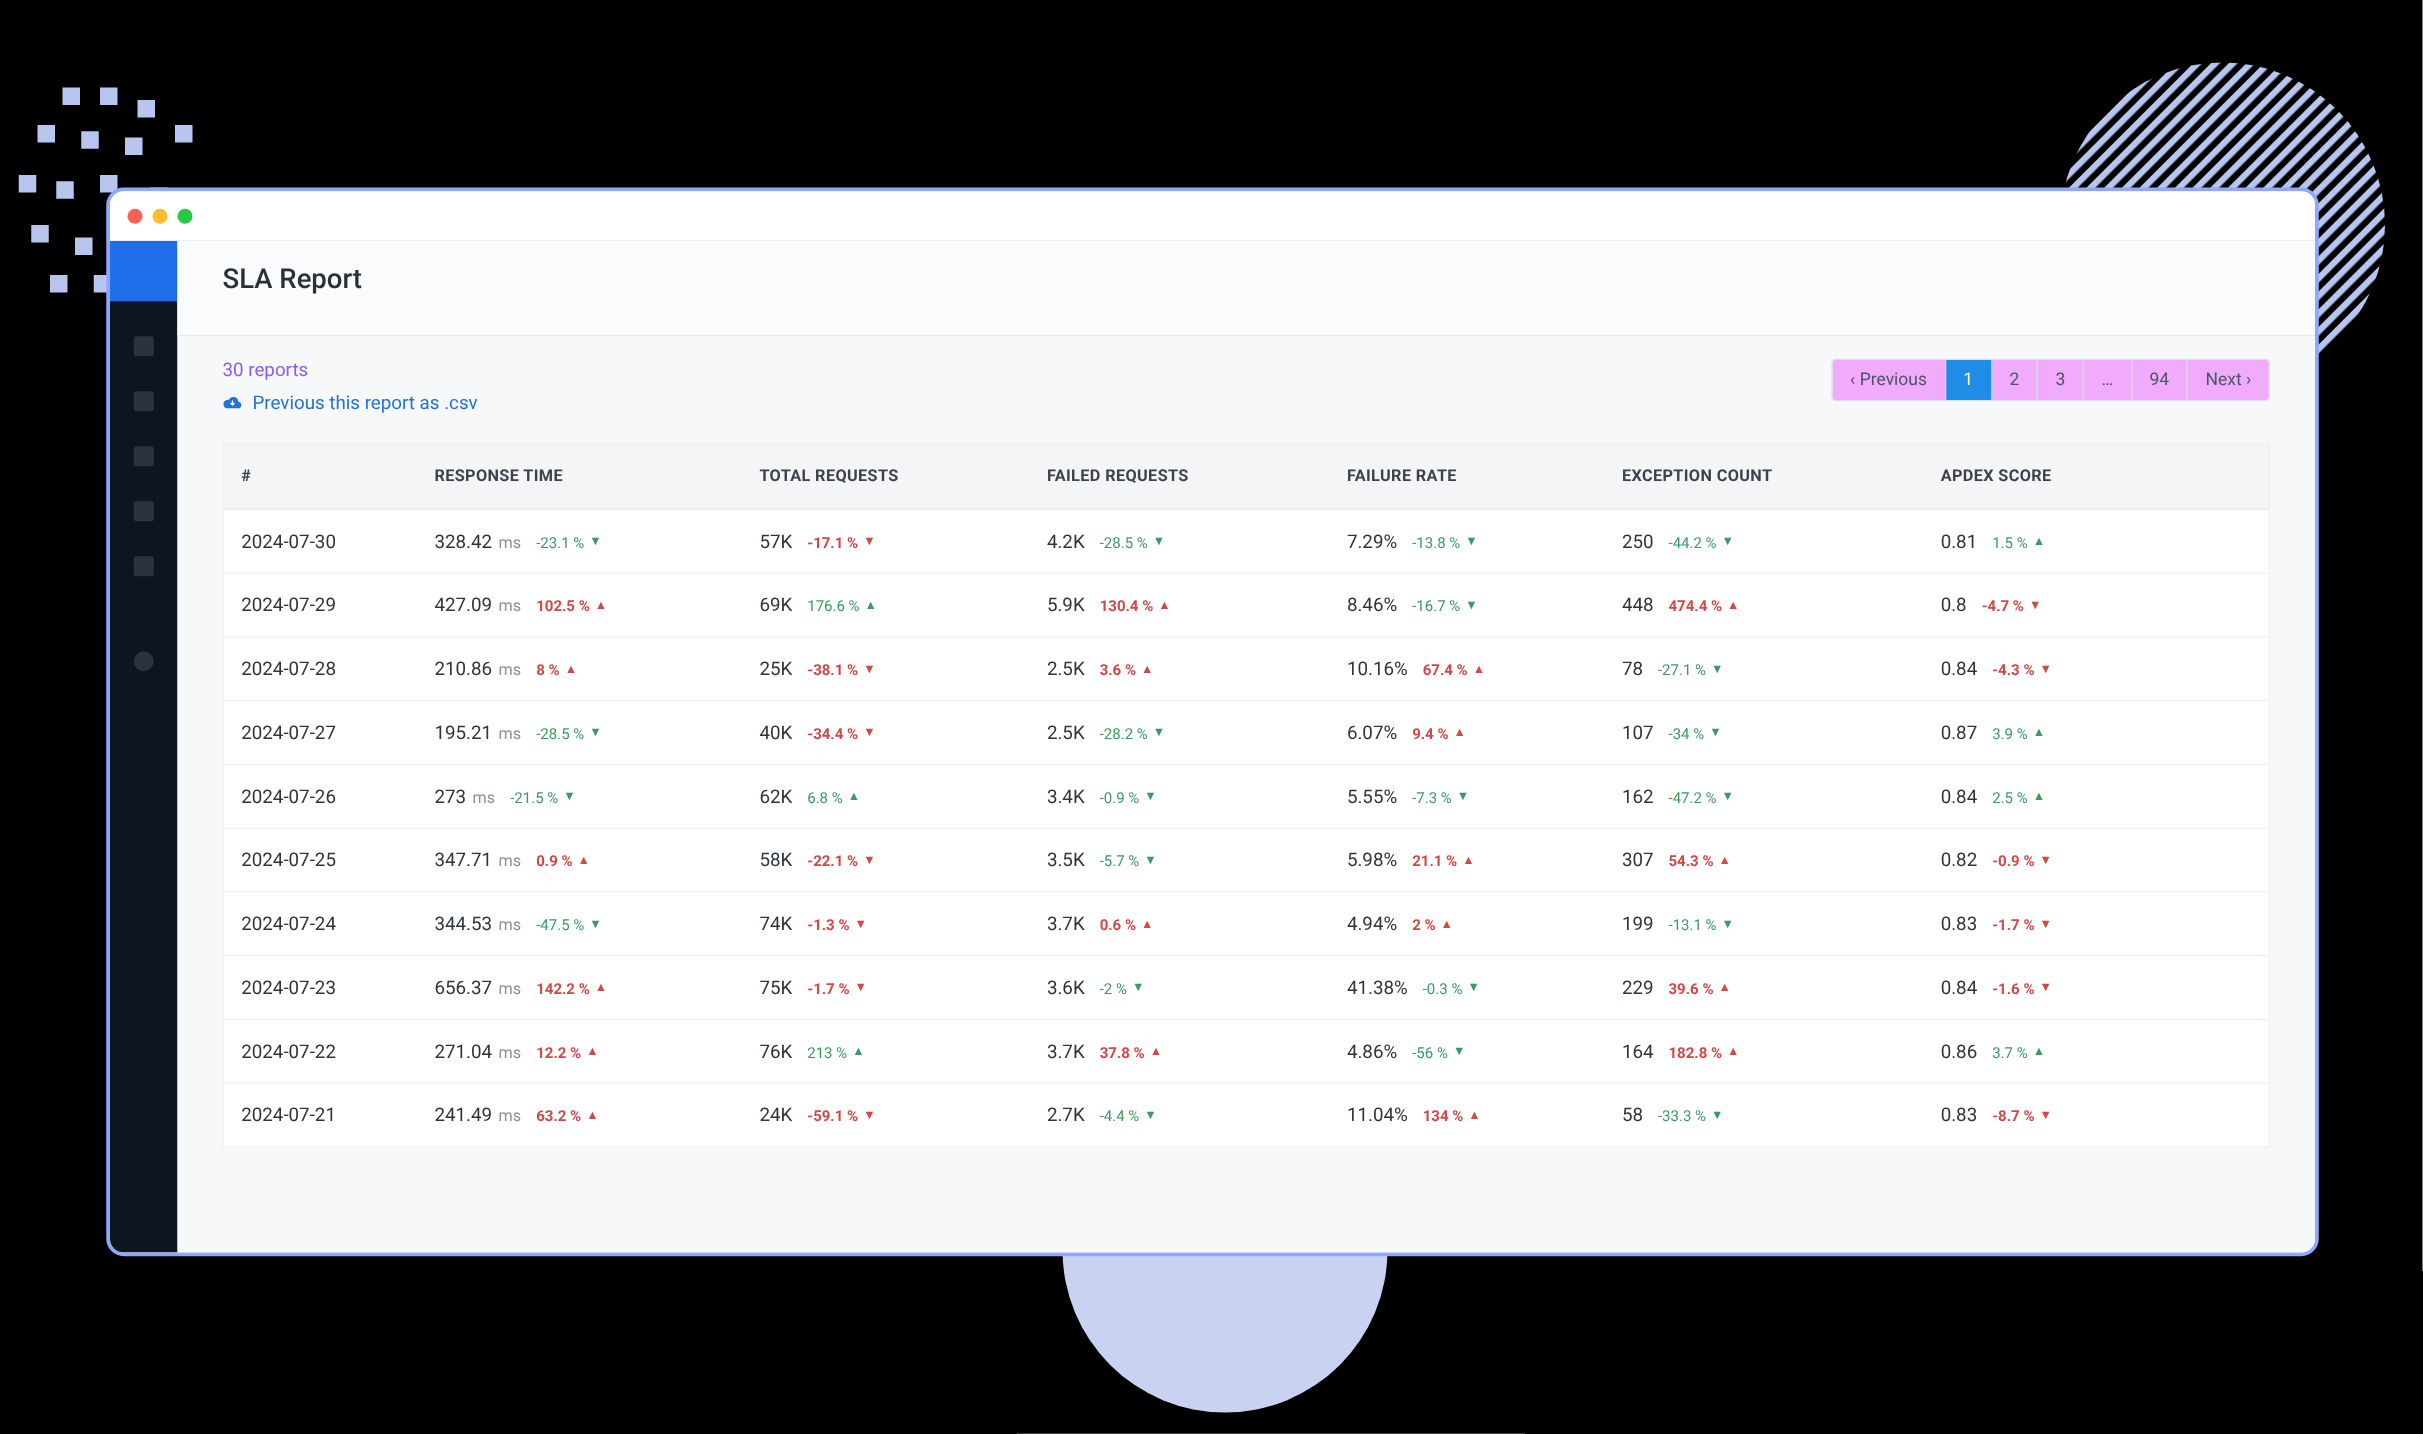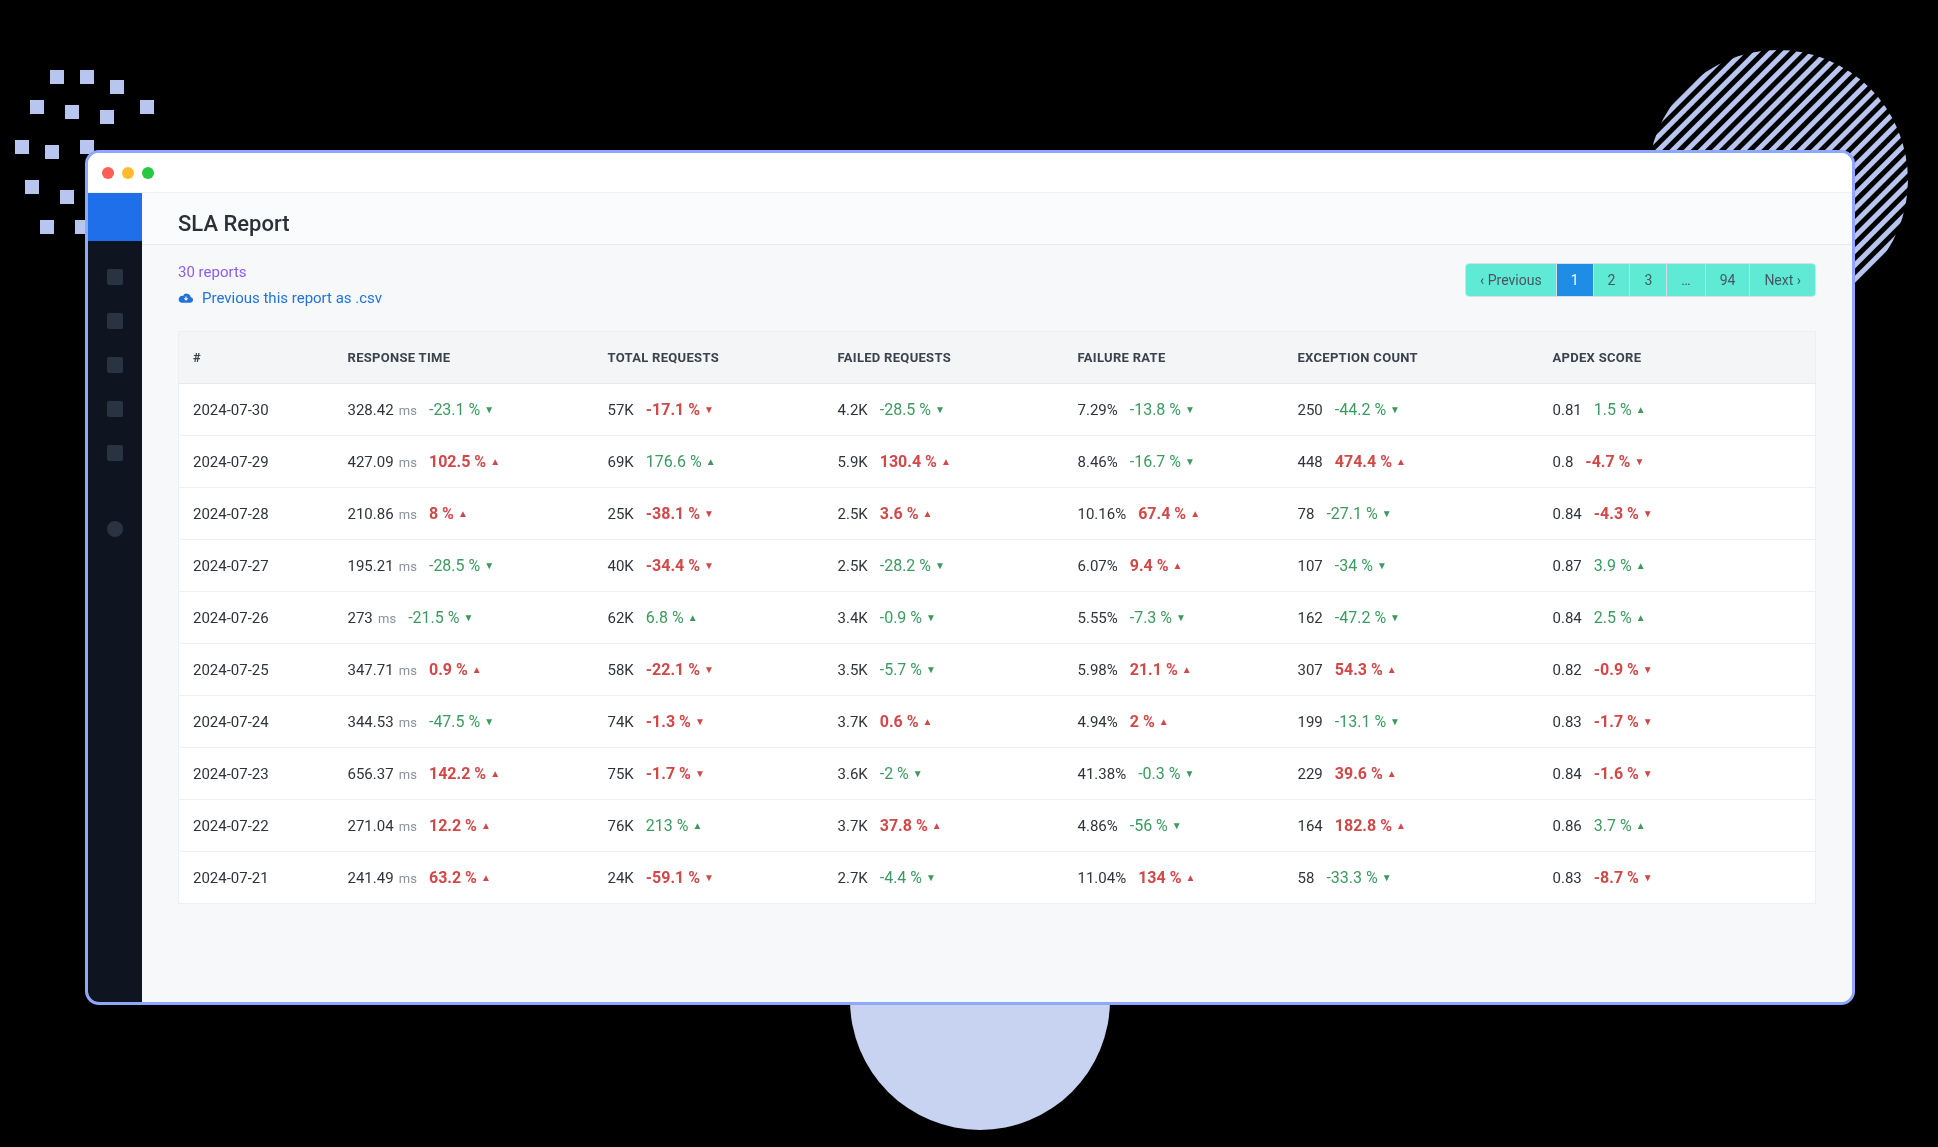--- a/index.html
+++ b/index.html
@@ -81,21 +81,21 @@
   .content {
     flex: 1;
     background: #f7f8fa;
     display: flex;
     flex-direction: column;
   }
 
   .page-header {
     background: #fafbfc;
     border-bottom: 1px solid #e6e9ed;
-    padding: 18px 36px 8px;
+    padding: 18px 36px 32px;
   }
   .page-title {
     font-size: 22px;
     font-weight: 500;
     color: #2b2f36;
   }
 
   .toolbar {
     display: flex;
     align-items: flex-start;
@@ -114,21 +114,21 @@
     display:flex; align-items:center;
     border:1px solid #d9dee5; border-radius:4px;
     overflow:hidden;
     height:34px;
   }
   .page-btn {
     padding: 0 14px;
     height:100%;
     display:flex; align-items:center; justify-content:center;
     font-size:14px; color:#4b5563;
-    background:#5eead4;
+    background:#f0abfc;
     border-right:1px solid #d9dee5;
     cursor:pointer;
     min-width: 30px;
   }
   .page-btn:last-child { border-right:none; }
   .page-btn.active { background:#1f8ce6; color:#fff; }
   .page-btn.ellipsis { cursor:default; }
 
   .table-wrap {
     padding: 14px 36px 0;
@@ -163,21 +163,21 @@
   .col-rt   { width:260px; }
   .col-tot  { width:230px; }
   .col-fail { width:240px; }
   .col-rate { width:220px; }
   .col-exc  { width:255px; }
   .col-apx  { }
 
   .val-main { color:#2f343c; }
   .val-unit { color:#8a919c; font-size:13px; margin-left:2px; }
   .delta {
-    font-size:16px; margin-left:12px;
+    font-size:12px; margin-left:12px;
     display:inline-flex; align-items:center; gap:4px;
   }
   .delta.up   { color:#d14848;font-weight:bold; }   
   .delta.down { color:#3c9a5f; }   
   .caret { font-size:10px; line-height:1; }
   .caret.up::before   { content:"▲"; }
   .caret.down::before { content:"▼"; }
 </style>
 </head>
 <body>

